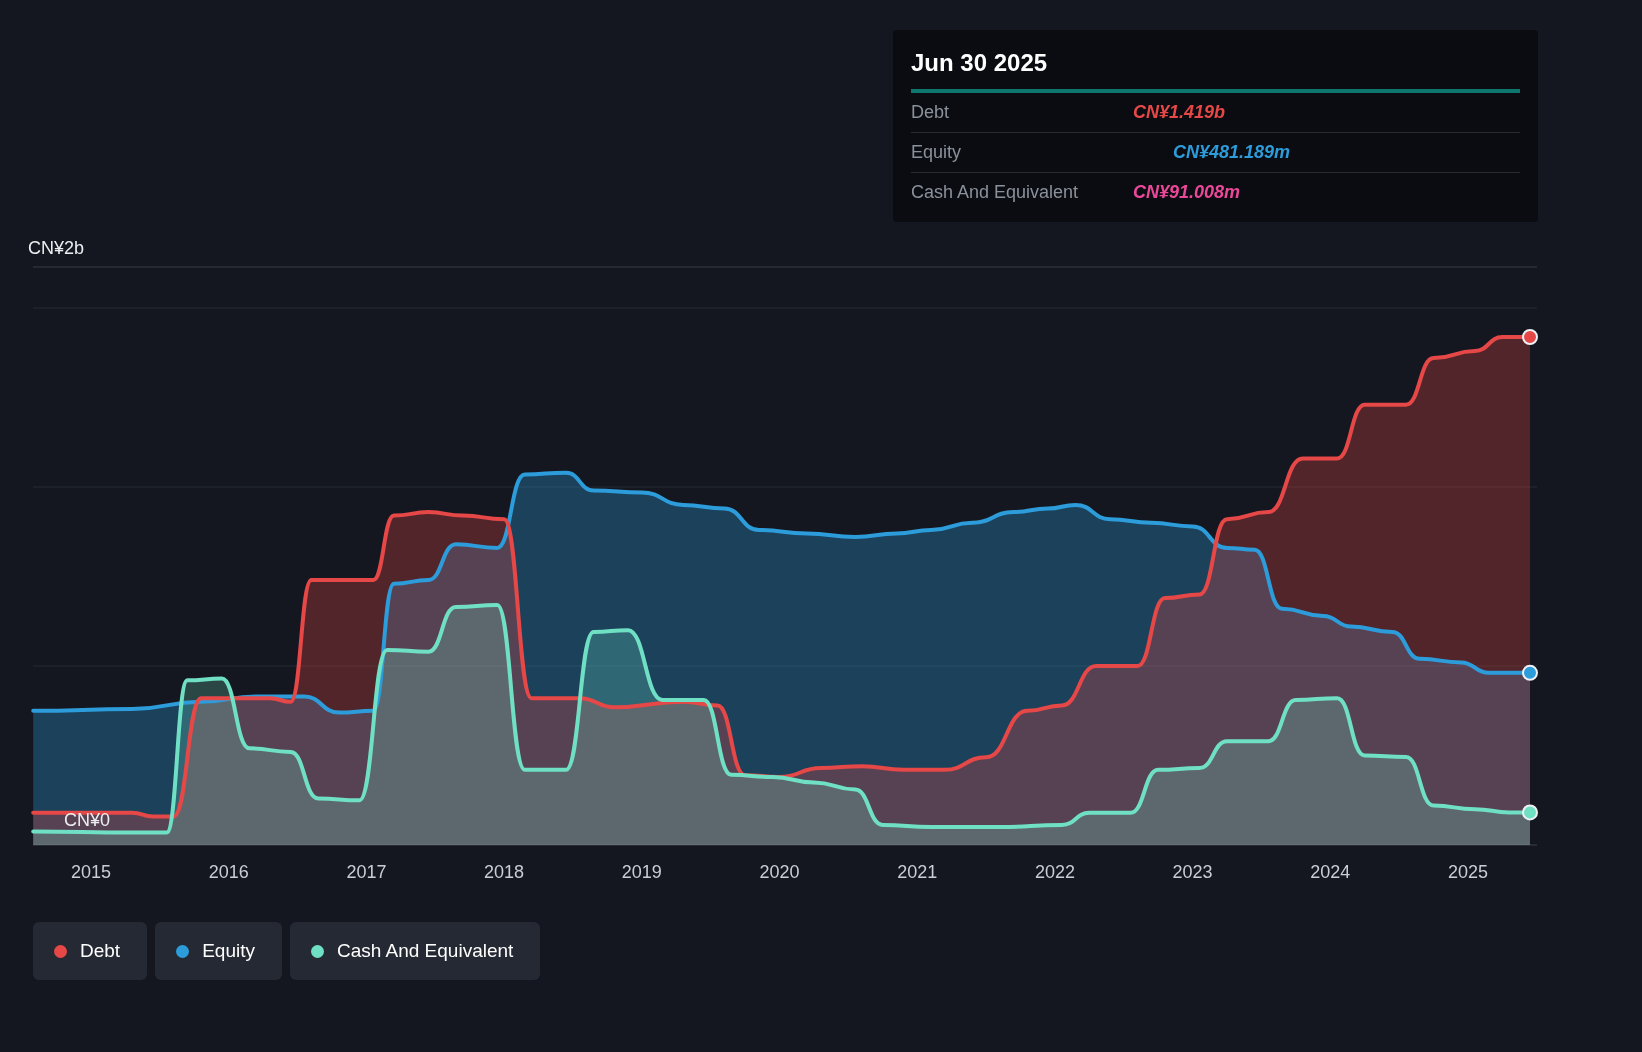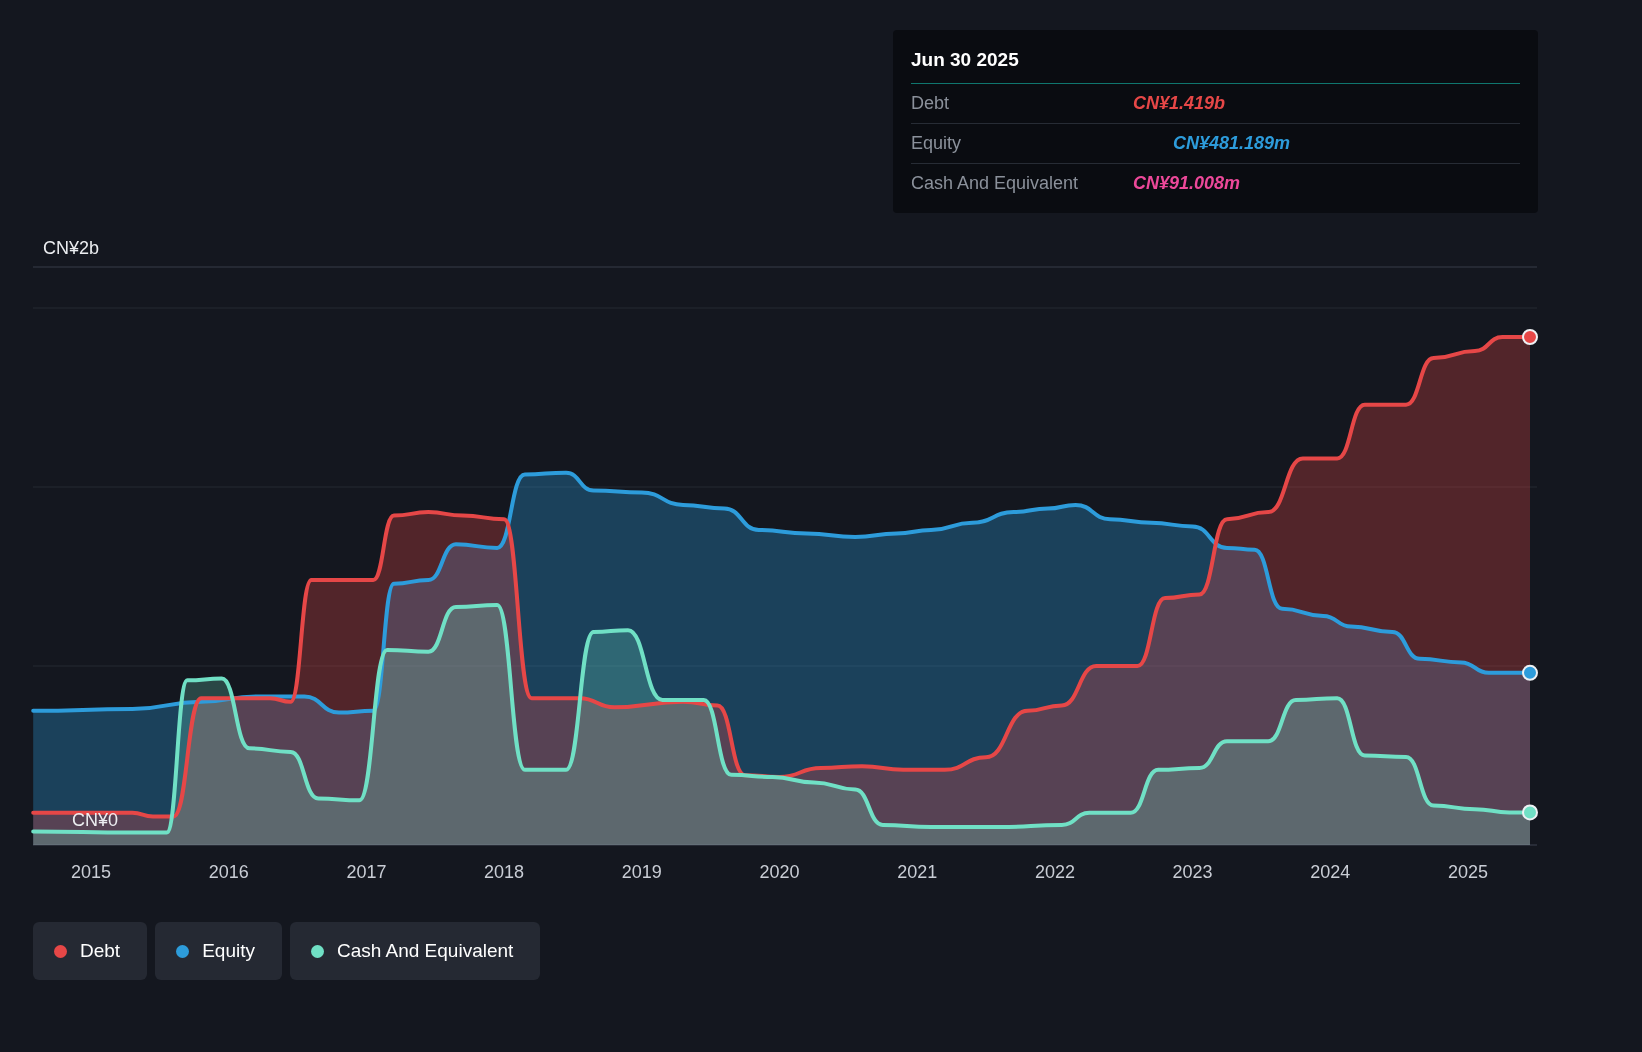--- a/index.html
+++ b/index.html
@@ -4,30 +4,30 @@
 <style>
   html,body{margin:0;padding:0;background:#14171f;}
   .root{
     position:relative;width:1642px;height:1052px;overflow:hidden;
     background:#14171f;
     font-family:"Liberation Sans","DejaVu Sans",sans-serif;
     color:#e9ebee;
   }
   svg#plot{position:absolute;left:0;top:0;z-index:1;display:block;}
   .y-label{position:absolute;z-index:2;font-size:18px;color:#eceef1;}
-  .y-label-top{left:43px;top:238px;}
-  .y-label-zero{left:72px;top:810px;}
+  .y-label-top{left:28px;top:238px;}
+  .y-label-zero{left:64px;top:810px;}
 
   
   .tooltip{
     position:absolute;z-index:3;left:893px;top:30px;width:645px;
     background:#0a0c11;border-radius:4px;padding:8px 18px 10px 18px;
     box-sizing:border-box;
   }
-  .tt-title{font-size:19px;font-weight:700;color:#ffffff;padding:11px 0 12px 0;border-bottom:1px solid #0f766e;}
+  .tt-title{font-size:24px;font-weight:700;color:#ffffff;padding:11px 0 12px 0;border-bottom:4px solid #0f766e;}
   .tt-row{display:flex;align-items:baseline;padding:9px 0;border-bottom:1px solid #272c35;font-size:18px;}
   .tt-row:last-child{border-bottom:none;}
   .tt-label{width:222px;flex-shrink:0;color:#8b919b;}
   .tt-value{font-weight:600;font-style:italic;}
   .tt-bold{color:#ffffff;font-weight:700;}
   .tt-muted{color:#8b919b;font-weight:400;}
 
   
   .legend{position:absolute;z-index:2;left:33px;top:922px;display:flex;gap:8px;}
   .legend-pill{

